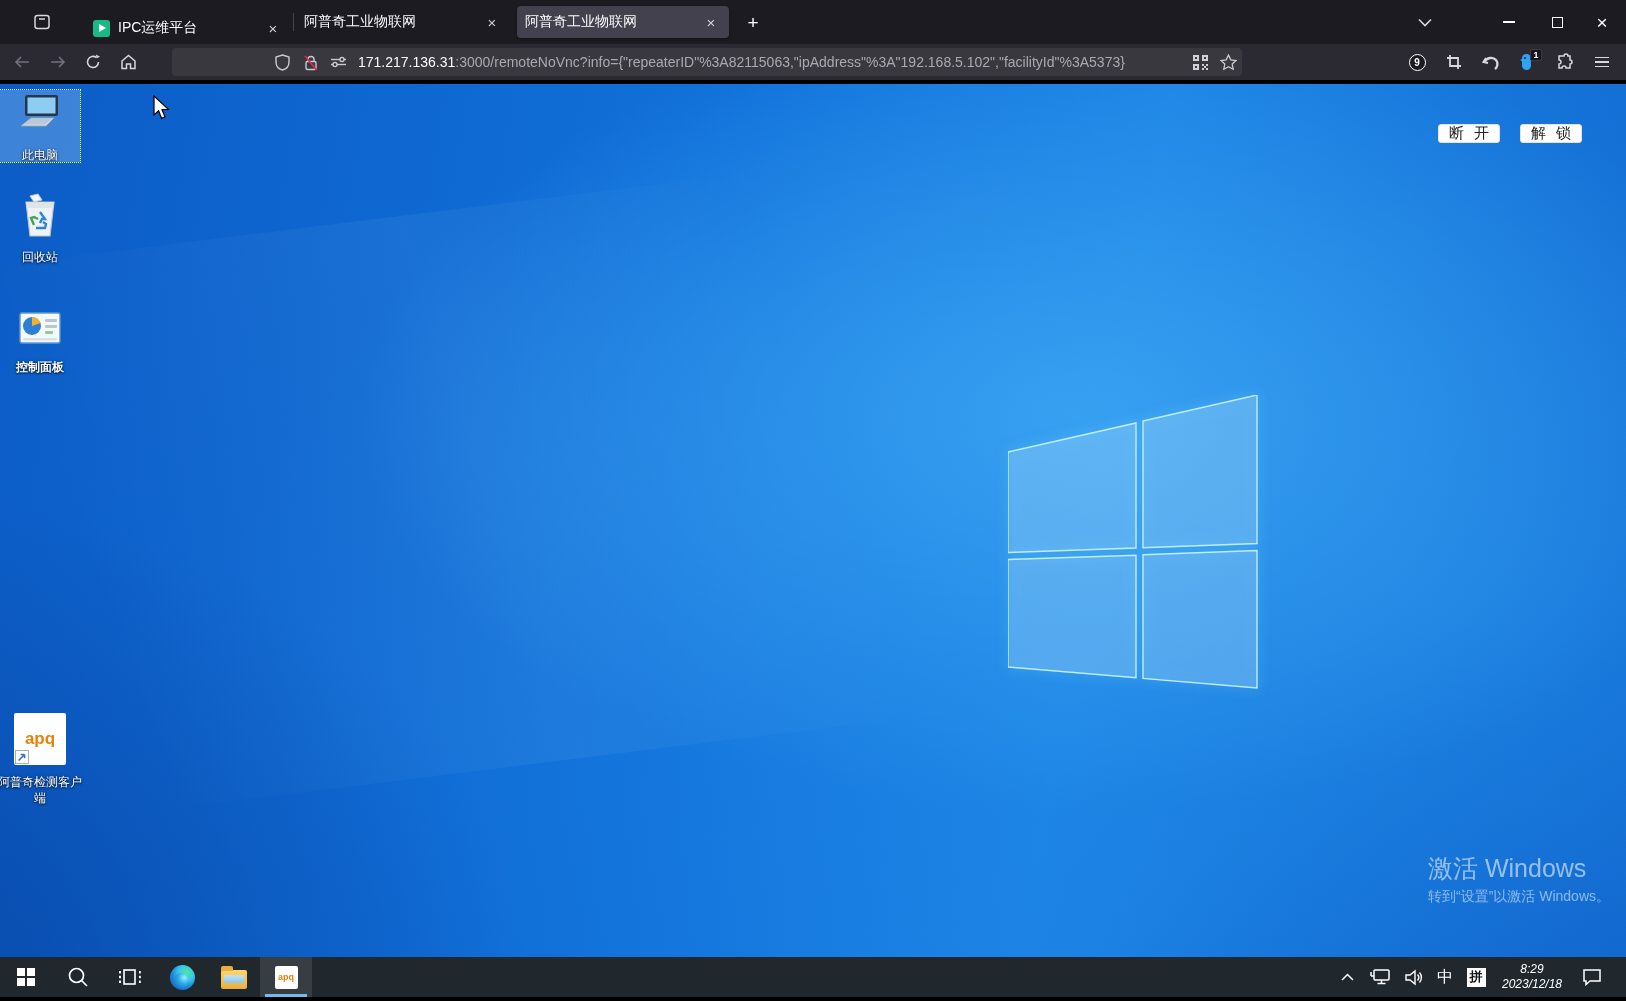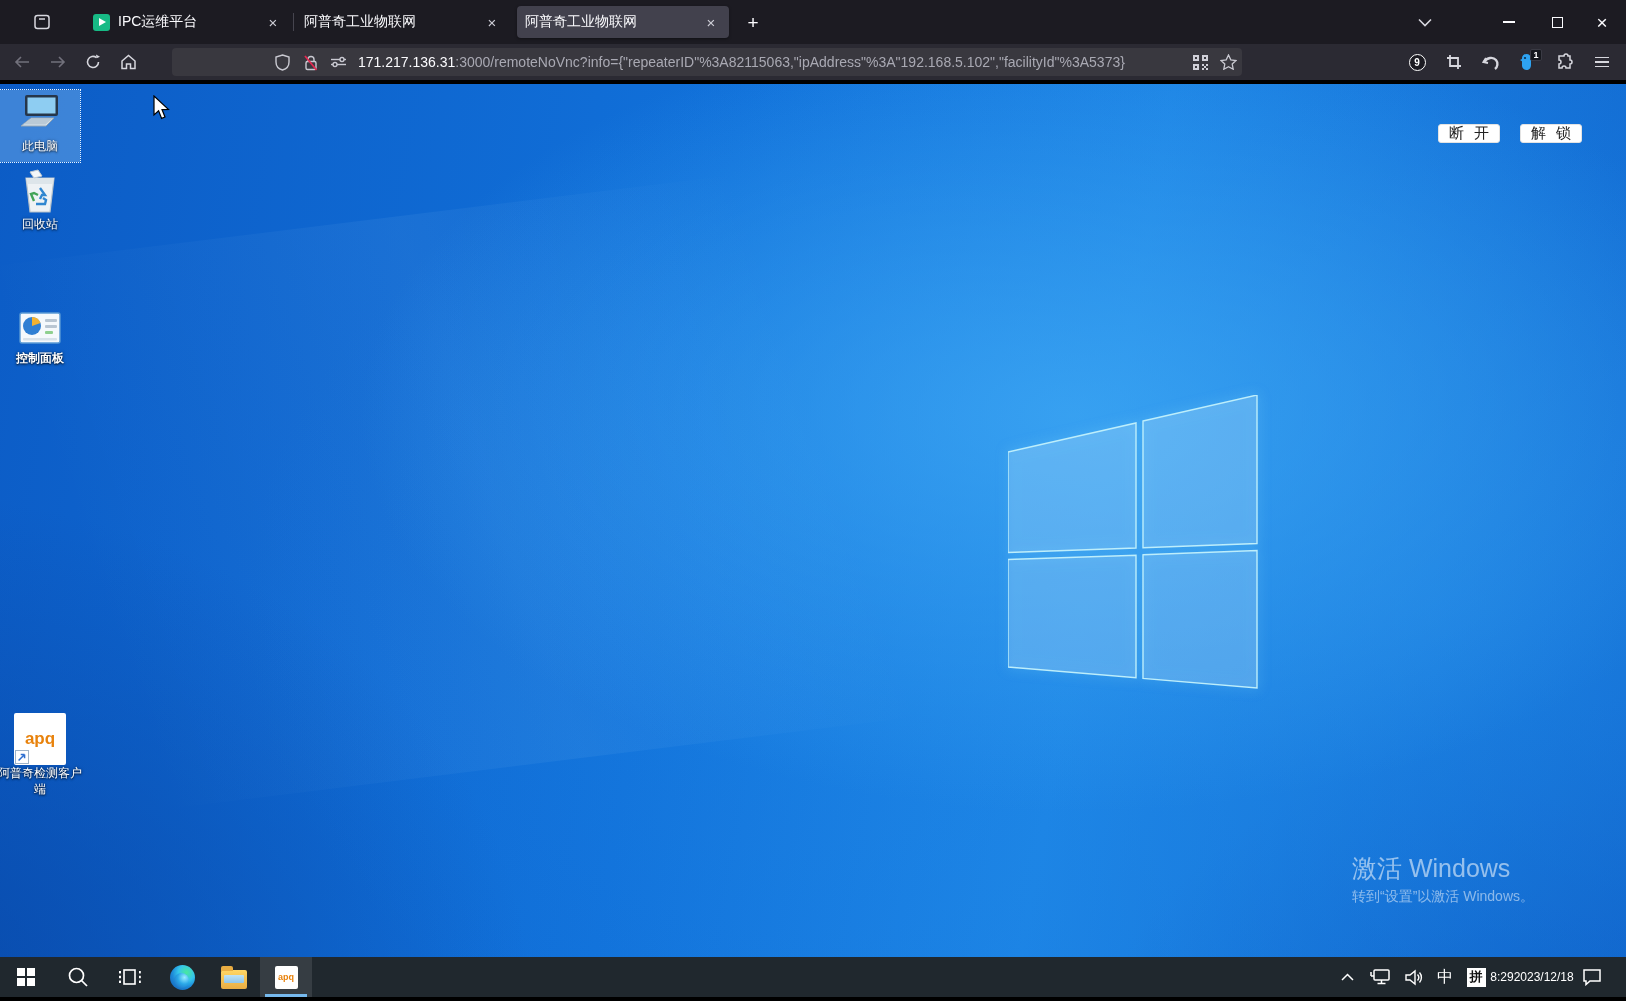--- a/index.html
+++ b/index.html
@@ -50,47 +50,47 @@
       linear-gradient(100deg, #0c5cc6 0%, #1171da 42%, #1b82e4 66%, #0f64cd 100%);
   }
   .beam { position:absolute; left:-60px; top:120px; width:1150px; height:560px; opacity:.5; pointer-events:none;
     background:linear-gradient(78deg, rgba(255,255,255,0) 15%, rgba(180,225,255,.14) 48%, rgba(255,255,255,0) 75%);
     transform:rotate(-7deg); }
   .winlogo { position:absolute; left:1008px; top:311px; filter:drop-shadow(0 0 6px rgba(150,230,255,.55)); }
   .winlogo polygon { fill:rgba(255,255,255,.17); stroke:#bdeefb; stroke-width:1.4; }
 
   
   .dicon { position:absolute; left:0; width:80px; display:flex; flex-direction:column; align-items:center; }
-  .dicon .dlabel { margin-top:0; font-size:12px; color:#fff; text-align:center; line-height:16px;
+  .dicon .dlabel { margin-top:9px; font-size:12px; color:#fff; text-align:center; line-height:16px;
     text-shadow:0 1px 2px rgba(0,0,0,.8), 0 0 3px rgba(0,0,0,.5); }
   .dicon.selected { background:rgba(135,190,240,.40); outline:1px dotted #e8f4ff; }
   .dimg { width:48px; height:48px; position:relative; }
 
   
   .ovbtn { position:absolute; top:40px; width:62px; height:19px; background:#fff; color:#222; border:1px solid #e3e3e3;
     border-radius:3px; font-size:15px; display:flex; align-items:center; justify-content:center; letter-spacing:3px; padding-left:3px; }
 
   
-  .watermark { position:absolute; left:1352px; top:768px; color:rgba(255,255,255,.55); }
+  .watermark { position:absolute; left:1428px; top:768px; color:rgba(255,255,255,.55); }
   .watermark .w1 { font-size:25px; font-weight:300; }
   .watermark .w2 { font-size:14px; margin-top:3px; color:rgba(255,255,255,.5); }
 
   
   .taskbar { position:absolute; top:877px; left:0; width:1626px; height:40px; background:#20282e; display:flex; align-items:center; }
   .tcell { width:52px; height:40px; display:flex; align-items:center; justify-content:center; position:relative; }
   .tcell.apq { background:rgba(255,255,255,.10); }
   .tcell.apq:after { content:""; position:absolute; left:5px; right:5px; bottom:0; height:3px; background:#76b9ed; }
   .apqbox { width:23px; height:23px; background:#fff; border-radius:2px; display:flex; align-items:center; justify-content:center;
     color:#e8820c; font-weight:bold; font-size:9px; letter-spacing:0; }
   .tray { position:absolute; right:14px; top:0; height:40px; display:flex; align-items:center; }
   .tray .titem { height:40px; display:flex; align-items:center; justify-content:center; color:#fff; }
   .zh { width:30px; font-size:16px; }
   .pin { width:32px; }
   .pinbox { width:19px; height:19px; background:#fff; color:#111; font-size:13px; font-weight:bold; display:flex; align-items:center; justify-content:center; }
-  .clock { width:80px; flex-direction:row; font-size:12px; line-height:15px; text-align:center; }
+  .clock { width:80px; flex-direction:column; font-size:12px; line-height:15px; text-align:center;font-style:italic; }
   .edgeball { width:25px; height:25px; border-radius:50%;
     background:radial-gradient(circle at 66% 30%, #49e89d 0%, #35c5ec 34%, #1c88d8 60%, #1253a8 100%); position:relative; overflow:hidden; }
   .edgeball:after{ content:""; position:absolute; left:4px; top:8px; width:15px; height:15px; border-radius:50%;
     background:radial-gradient(circle at 70% 30%, #9ef 0%, #2aa7e8 45%, #1a5fb8 100%); }
   .folder { width:26px; height:19px; position:relative; background:linear-gradient(#ffd766,#e9ad43); border-radius:2px; margin-top:4px; }
   .folder:before { content:""; position:absolute; left:0; top:-4px; width:12px; height:5px; background:#e9ad43; border-radius:2px 2px 0 0; }
   .folder:after { content:""; position:absolute; left:3px; top:5px; right:3px; height:8px; background:linear-gradient(#bfe3f7,#8fc6ea); border-radius:1px; }
   .startgrid { display:grid; grid-template-columns:8px 8px; grid-template-rows:8px 8px; gap:2px; }
   .startgrid div { background:#fff; }
 
@@ -103,21 +103,21 @@
 <body>
 
 <div class="tabbar">
   <div class="fxview">
     <svg width="18" height="18" viewBox="0 0 18 18">
       <rect x="2" y="2.5" width="14" height="13" rx="2.5" fill="none" stroke="#d7d7de" stroke-width="1.5"></rect>
       <line x1="6" y1="6" x2="12" y2="6" stroke="#d7d7de" stroke-width="1.5"></line>
     </svg>
   </div>
 
-  <div class="tab" style="left:85px;width:206px;">
+  <div class="tab" style="left:85px;width:206px;margin-top:6px;">
     <span class="favicon"></span>
     <span class="title">IPC运维平台</span>
     <span class="close">×</span>
   </div>
   <div class="tabsep" style="left:293px"></div>
   <div class="tab" style="left:296px;width:214px;">
     <span class="title">阿普奇工业物联网</span>
     <span class="close">×</span>
   </div>
   <div class="tab active" style="left:517px;width:212px;">
@@ -263,21 +263,21 @@
         <svg width="48" height="48" viewBox="0 0 48 48">
           <rect x="9" y="5" width="33" height="21" rx="2" fill="#26364a"></rect>
           <rect x="11.5" y="7.5" width="28" height="16" fill="#8ecdf2"></rect>
           <path d="M5 36 L15 28 H38 L30 36 Z" fill="#d7e3ec" stroke="#93a5b5" stroke-width="1"></path>
           <path d="M7 34.5 L14.5 29 H36 L29.5 34.5 Z" fill="#b9c9d6"></path>
         </svg>
       </div>
       <div class="dlabel">此电脑</div>
     </div>
 
-    <div class="dicon" style="top:84px;height:80px;">
+    <div class="dicon" style="top:108px;height:80px;">
       <div class="dimg">
         <svg width="48" height="48" viewBox="0 0 48 48">
           <path d="M10 10 L38 10 L34 44 L14 44 Z" fill="#eef2f5" stroke="#b7c2ca" stroke-width="1.2"></path>
           <path d="M10 10 L38 10 L37 16 L11 16 Z" fill="#dde5ea"></path>
           <path d="M14 4 L22 2 L26 8 L18 10 Z" fill="#f4f7f9" stroke="#c3ccd3" stroke-width="1"></path>
           <path d="M24 20 l5 7 h-3 l-2 4" fill="none" stroke="#2f86d0" stroke-width="2.4"></path>
           <path d="M18 33 l-3 -7 3 -1 4 2" fill="none" stroke="#43a457" stroke-width="2.4"></path>
           <path d="M20 36 h9 l1 -4 -3 -2" fill="none" stroke="#2f86d0" stroke-width="2.4"></path>
         </svg>
       </div>

